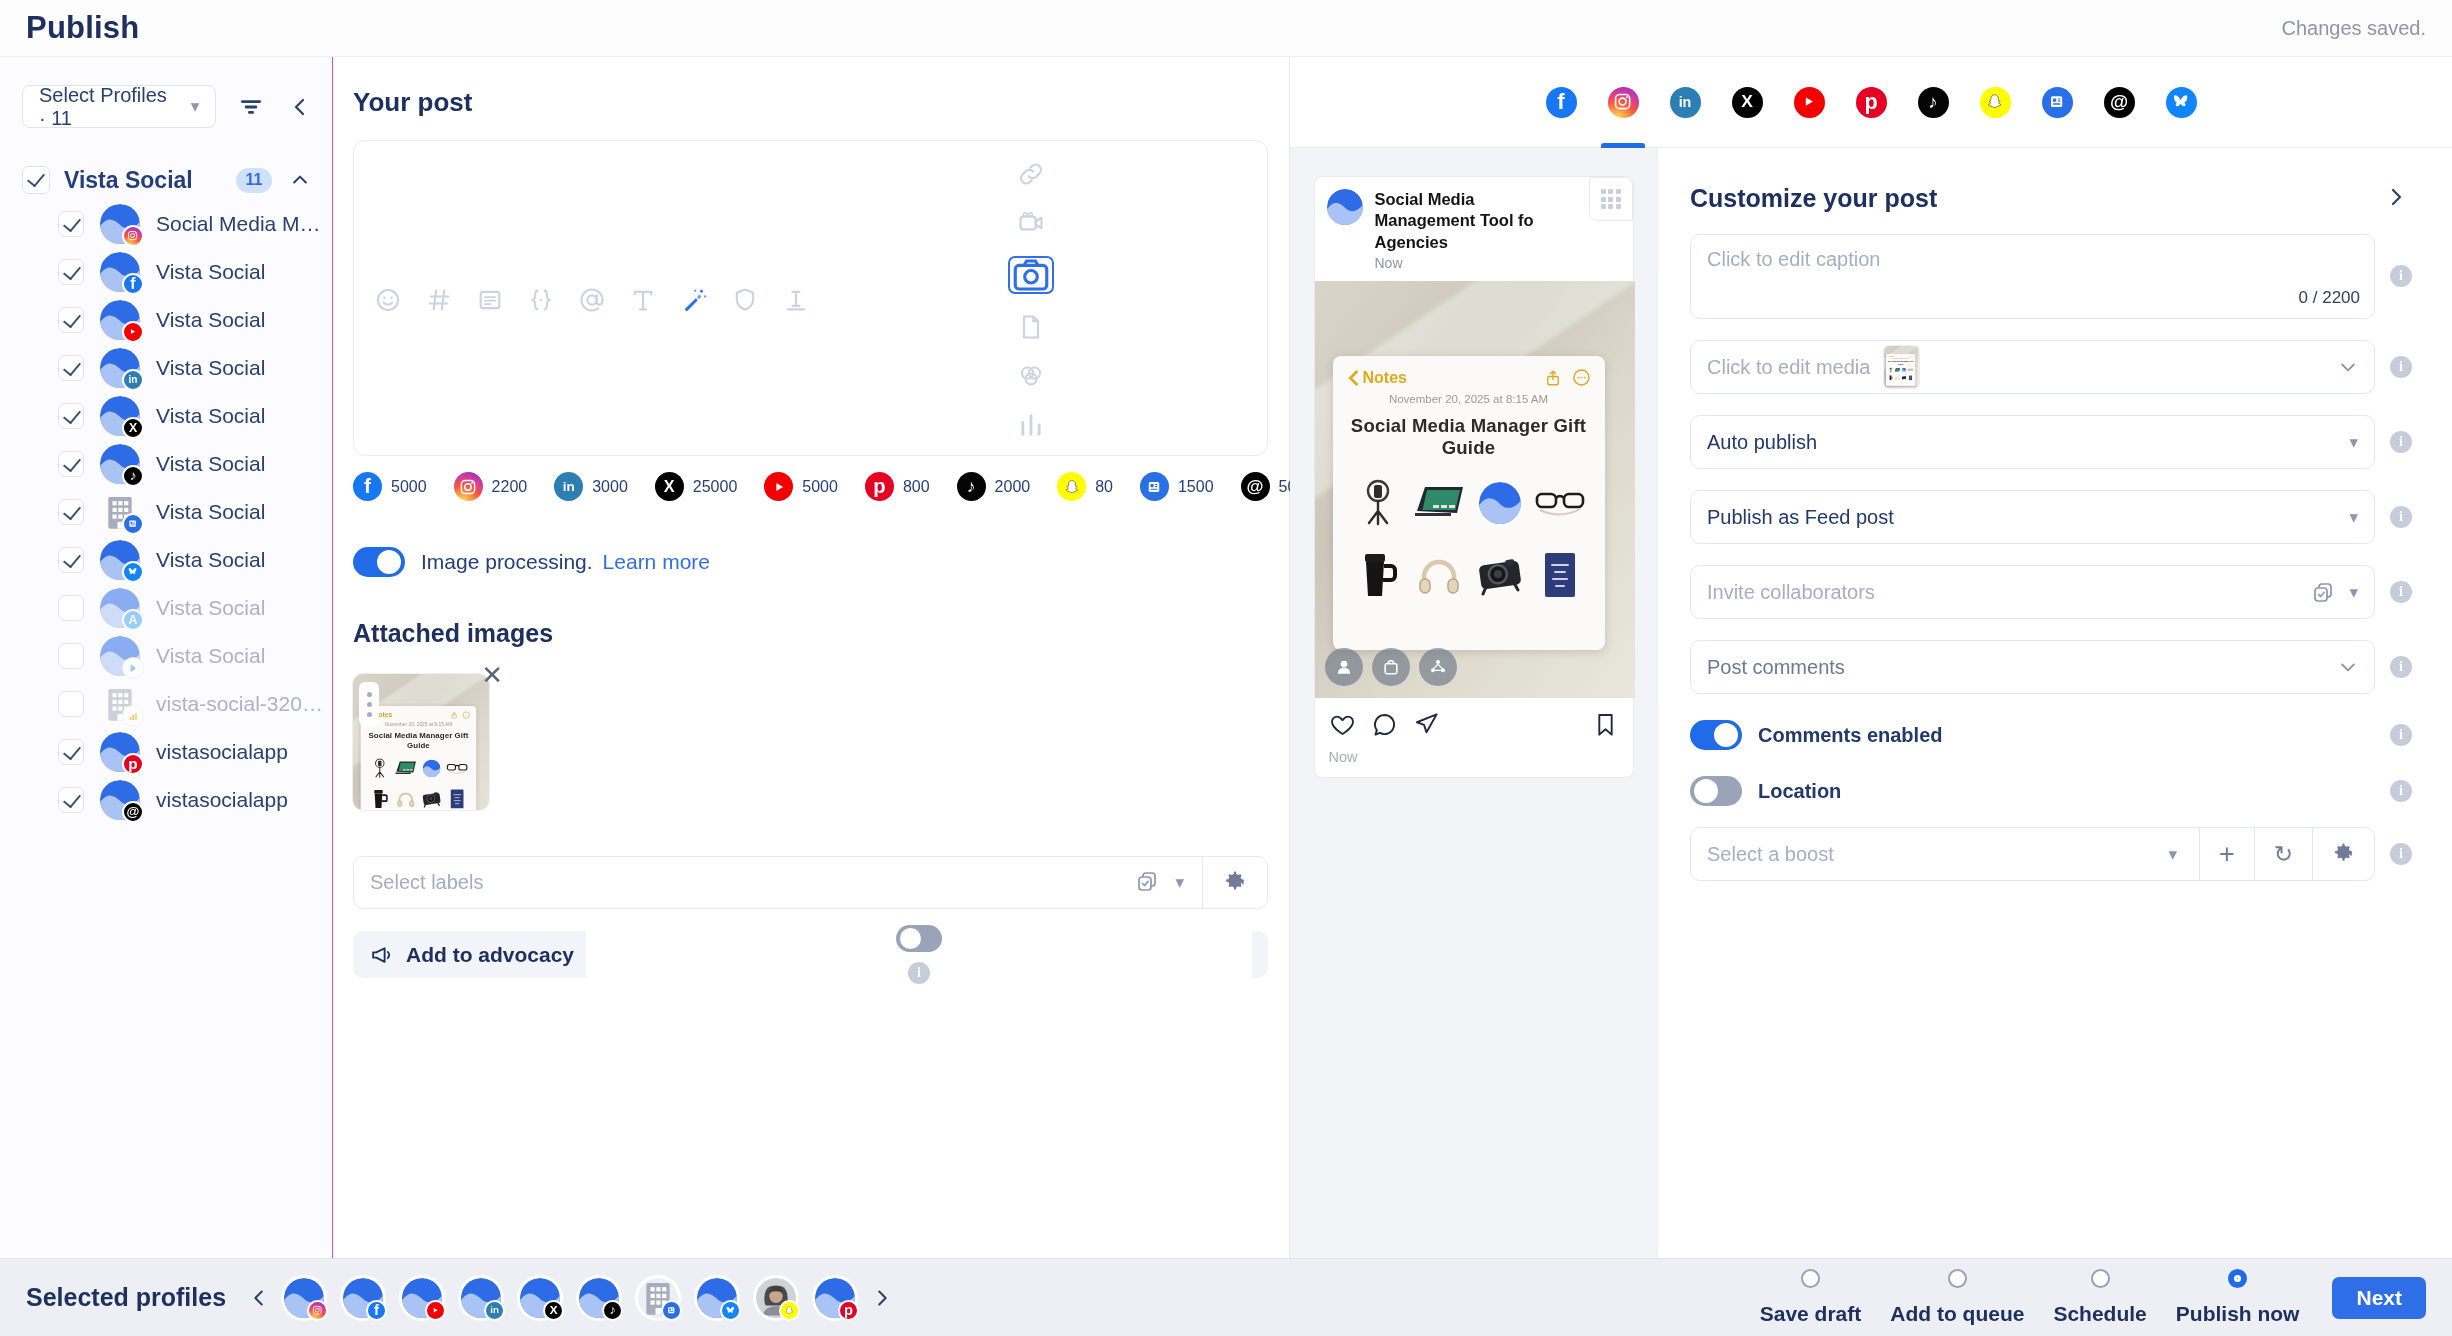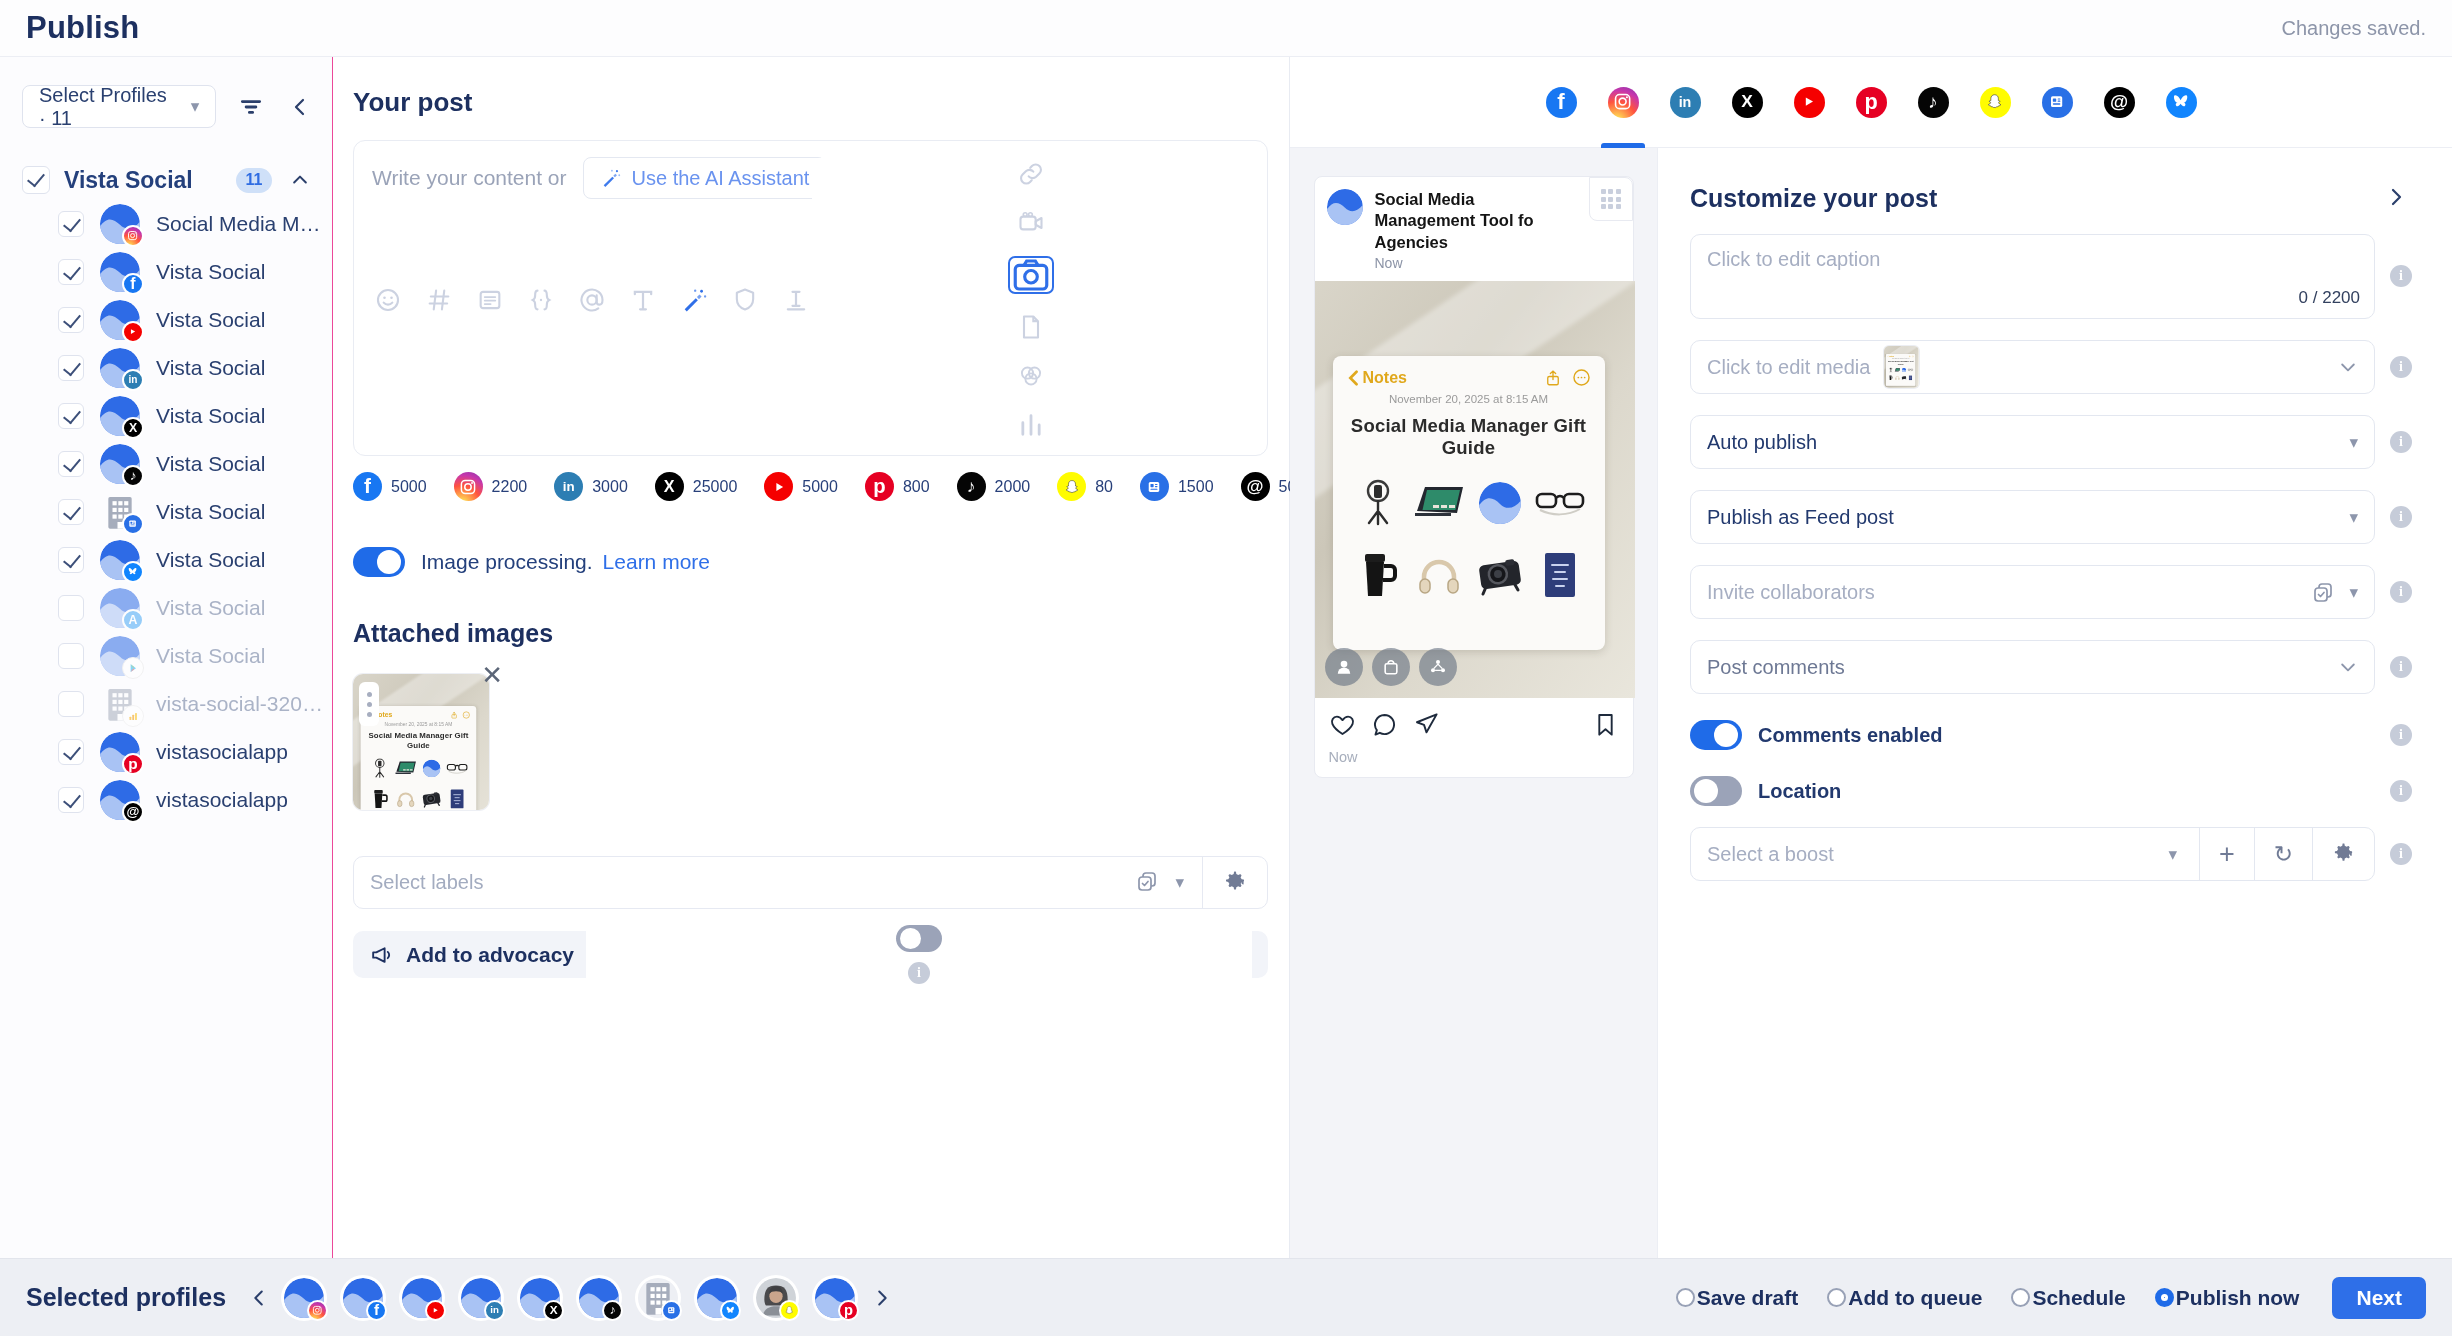--- a/index.html
+++ b/index.html
@@ -175,21 +175,21 @@
                     color:#707b96; font-size:27px; }
   .boost-seg .first { padding-right:22px; border-left:none; cursor:pointer; }
 
   
   .bottombar { height:78px; flex:0 0 78px; background:#edeff4; border-top:1px solid #e2e5ec; display:flex; align-items:center; padding:0 26px; }
   .bb-label { font-size:25px; font-weight:700; color:#1d3060; margin-right:22px; }
   .bb-avatars { display:flex; align-items:center; gap:19px; }
   .bb-avatar { position:relative; }
   .bb-avatar .avatar { box-shadow:0 0 0 3px #fff; }
   .bb-right { margin-left:auto; display:flex; align-items:center; gap:29px; }
-  .radio-opt { display:flex; align-items:center; gap:2px; cursor:pointer; }
+  .radio-opt { display:flex; align-items:center; gap:14px; cursor:pointer;flex-direction:column; }
   .radio { width:19px; height:19px; border-radius:50%; border:2px solid #98a1b6; background:#fff; flex:0 0 auto; position:relative; }
   .radio.sel { border-color:#1f6be8; background:#1f6be8; }
   .radio.sel::after { content:""; position:absolute; inset:4px; background:#fff; border-radius:50%; }
   .radio.sel::before { content:""; position:absolute; inset:7px; background:#1f6be8; border-radius:50%; z-index:1; }
   .radio-opt .rlabel { font-size:21px; color:#1d3060; font-weight:600; }
   .next-btn { background:#2e6fe8; color:#fff; font-size:21px; font-weight:600; border:none; border-radius:7px;
               height:42px; padding:0 24px; cursor:pointer; margin-left:4px; }
   .chev { cursor:pointer; display:flex; align-items:center; }
 </style>
 </head>
@@ -429,33 +429,20 @@
             </span>
             <span class="plabel">vistasocialapp</span>
           </div>
         </div>
     </div>
 
     <div class="editor-col">
       <h2>Your post</h2>
 
       <div class="compose-card">
-        <div class="compose-top">
-          <span class="compose-ph">Write your content or</span>
-          <div class="ai-btn">
-            <svg width="22" height="22" viewBox="0 0 24 24">
-                <path d="M4 20l9.5-9.5 1.8 1.8L5.8 21.8z" fill="#3f7bed"></path>
-                <path d="M14.5 9.5l1.8 1.8 2.2-2.2-1.8-1.8z" fill="#7ea6f2"></path>
-                <circle cx="18.5" cy="4.5" r="1.2" fill="#3f7bed"></circle>
-                <circle cx="21" cy="9" r="1" fill="#9cbcf5"></circle>
-                <circle cx="13" cy="4" r="1" fill="#9cbcf5"></circle>
-              </svg>
-            <span>Use the AI Assistant</span>
-          </div>
-        </div>
         <div class="toolbar">
           <div class="tool-group" id="toolbar-left">
               <span class="tool">
                 <svg viewBox="0 0 24 24" style="color: rgb(204, 210, 225);">
                   <circle cx="12" cy="12" r="8.6" fill="none" stroke="currentColor" stroke-width="1.8"></circle>
                   <circle cx="9" cy="10" r="1.1" fill="currentColor"></circle>
                   <circle cx="15" cy="10" r="1.1" fill="currentColor"></circle>
                   <path d="M8.3 14.2c2 2.4 5.4 2.4 7.4 0" stroke="currentColor" stroke-width="1.8" fill="none" stroke-linecap="round"></path>
                 </svg>
               </span>

